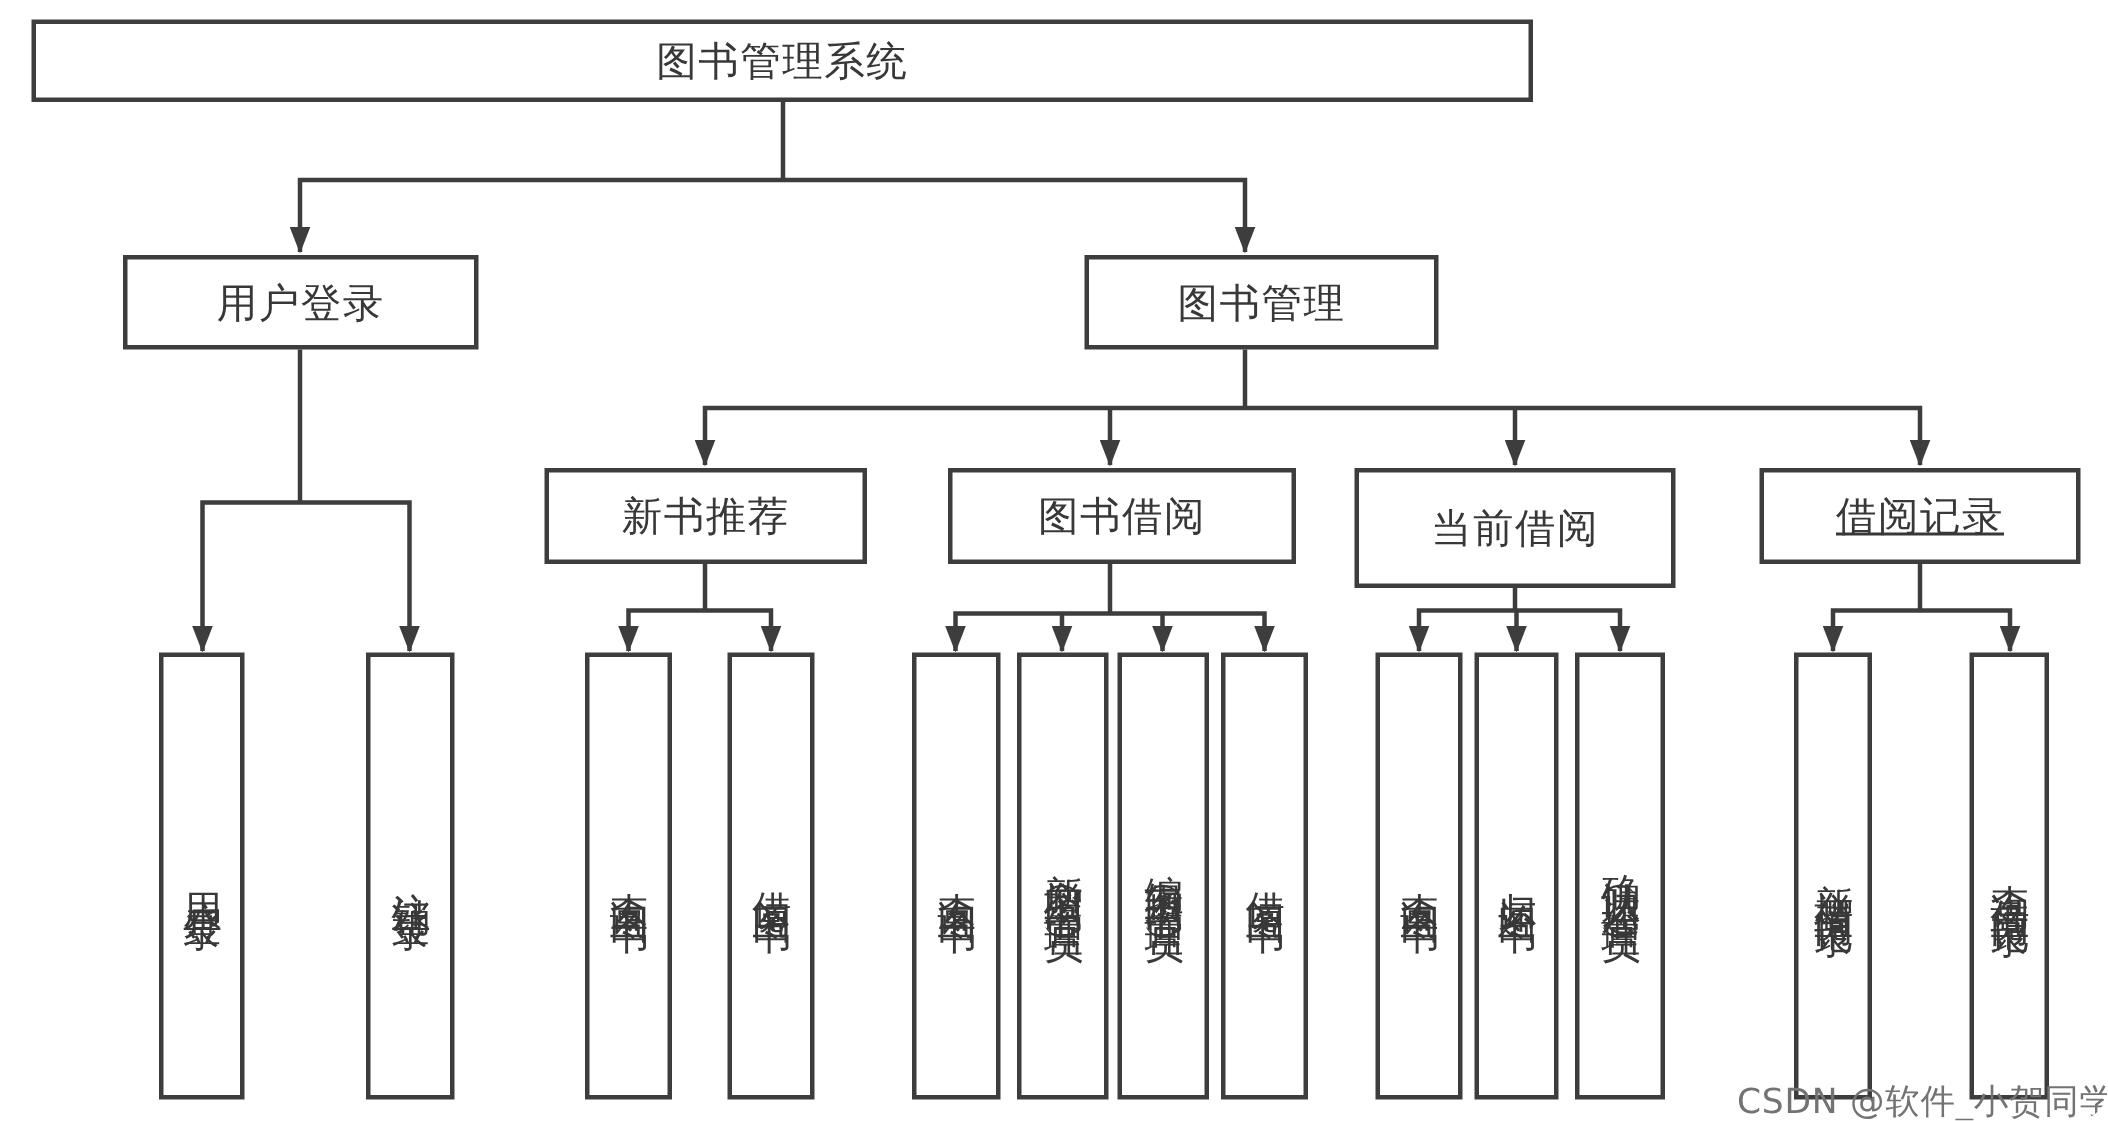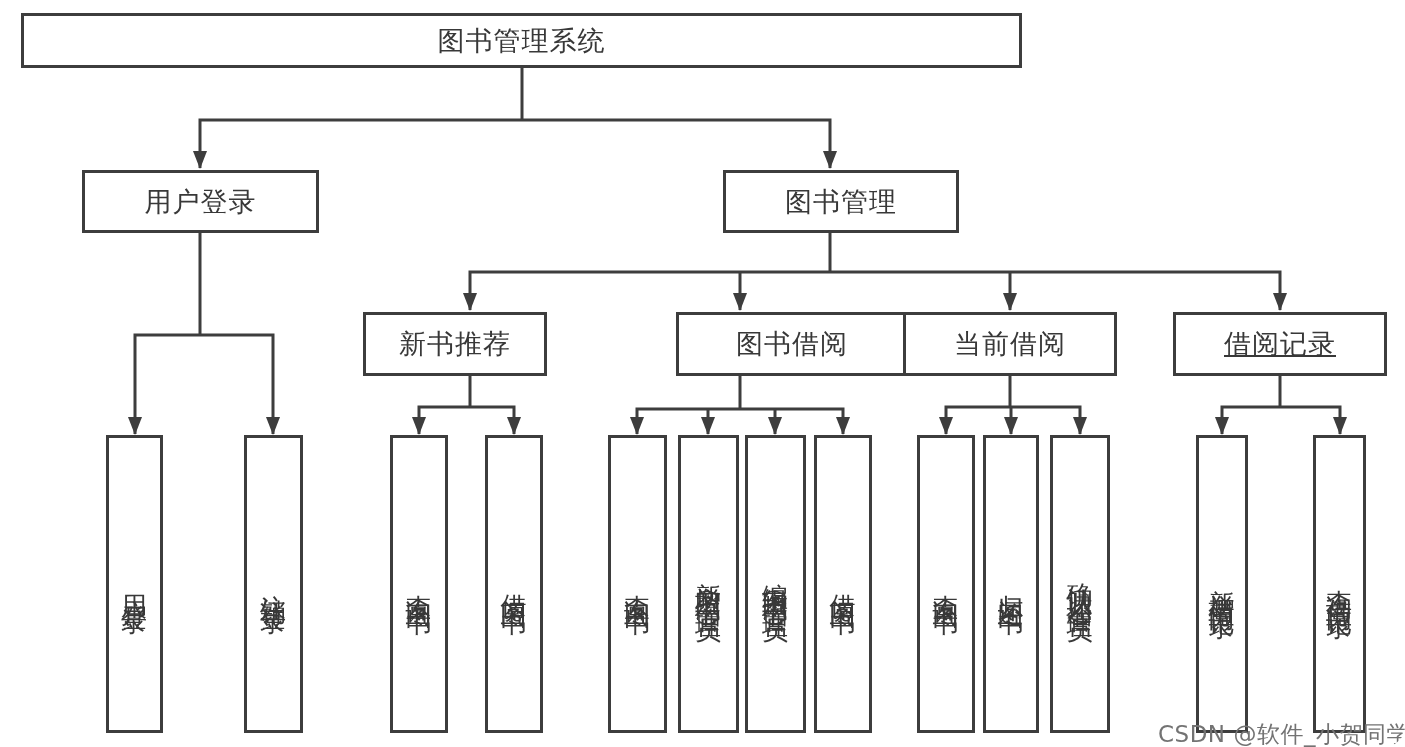--- a/index.html
+++ b/index.html
@@ -26,23 +26,23 @@
     writing-mode:vertical-rl;
     text-orientation:mixed;
     letter-spacing:5px;
     line-height:1;
     white-space:nowrap;
   }
   
   .n-root      {left:21px;  top:13px;  width:1001px; height:55px;}
   .n-l2-login  {left:82px;  top:170px; width:237px;  height:63px;}
   .n-l2-mgmt   {left:713px; top:170px; width:236px;  height:63px;margin-left:10px;}
-  .n-l3-new    {left:363px; top:312px; width:184px;  height:64px;}
-  .n-l3-borrow {left:632px; top:312px; width:232px;  height:64px;margin-left:44px;}
-  .n-l3-current{left:903px; top:312px; width:214px;  height:64px;}
+  .n-l3-new    {left:363px; top:312px; width:215px;  height:64px;}
+  .n-l3-borrow {left:632px; top:312px; width:232px;  height:64px;}
+  .n-l3-current{left:903px; top:312px; width:214px;  height:80px;}
   .n-l3-record {left:1173px;top:312px; width:214px;  height:64px;text-decoration:underline;}
   .tall{top:435px;height:298px;}
   .n-t-1a{left:106px; width:57px;}
   .n-t-1b{left:244px; width:59px;}
   .n-t-2a{left:390px; width:58px;}
   .n-t-2b{left:485px; width:58px;}
   .n-t-3a{left:608px; width:59px;}
   .n-t-3b{left:678px; width:61px;}
   .n-t-3c{left:745px; width:61px;}
   .n-t-3d{left:814px; width:58px;}

